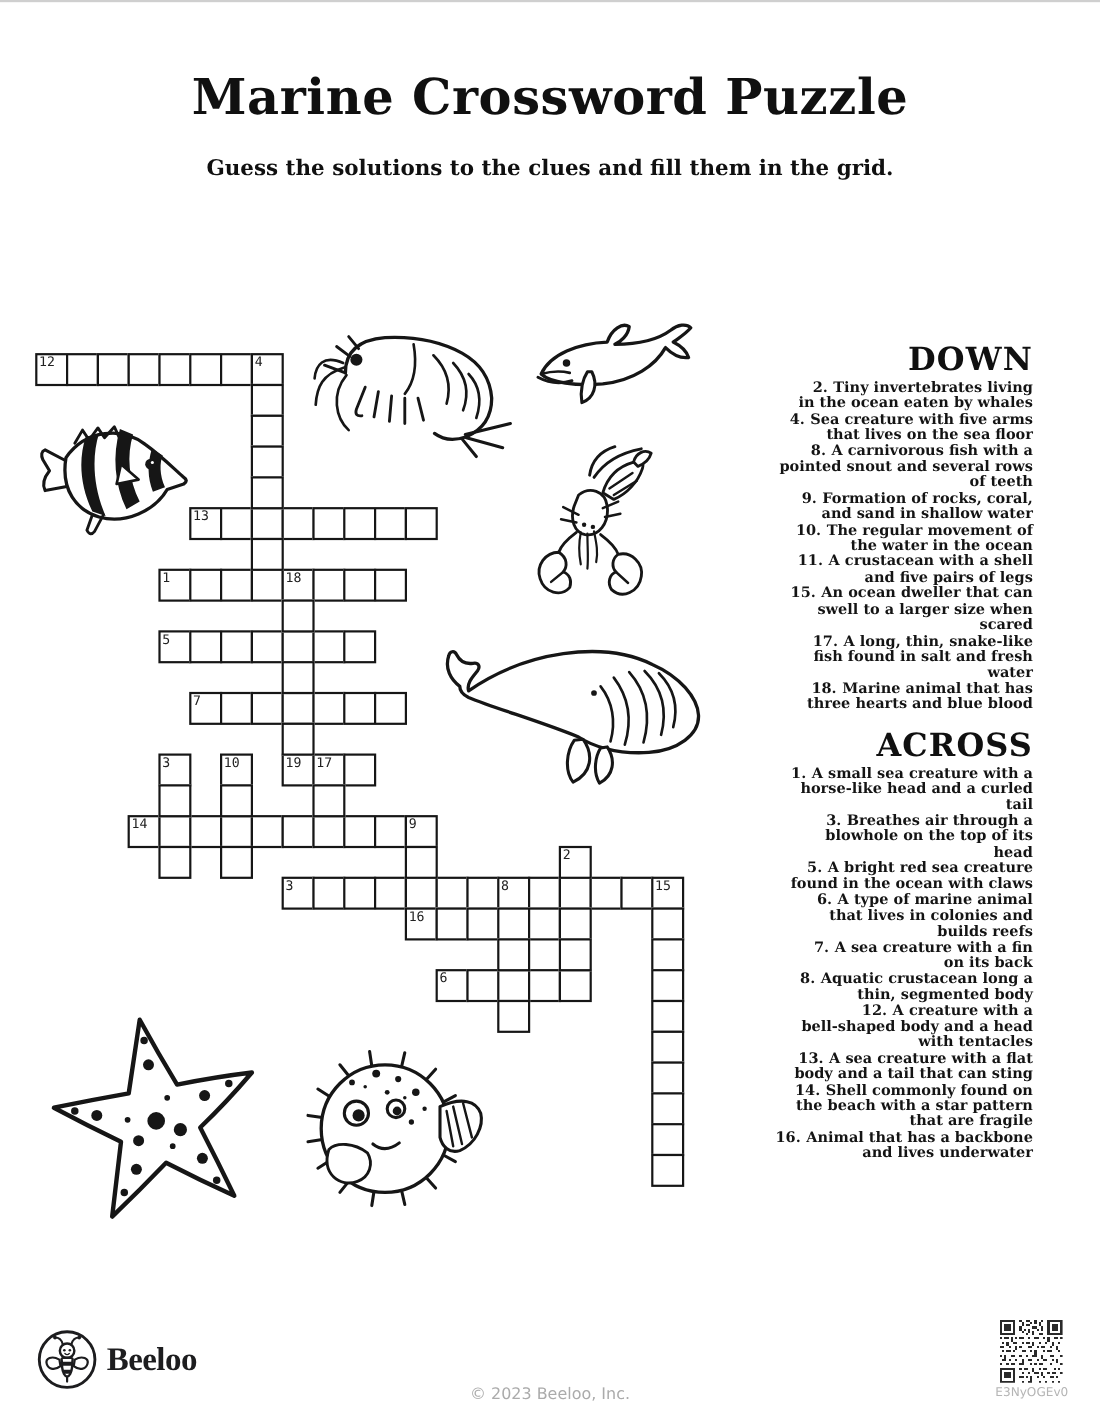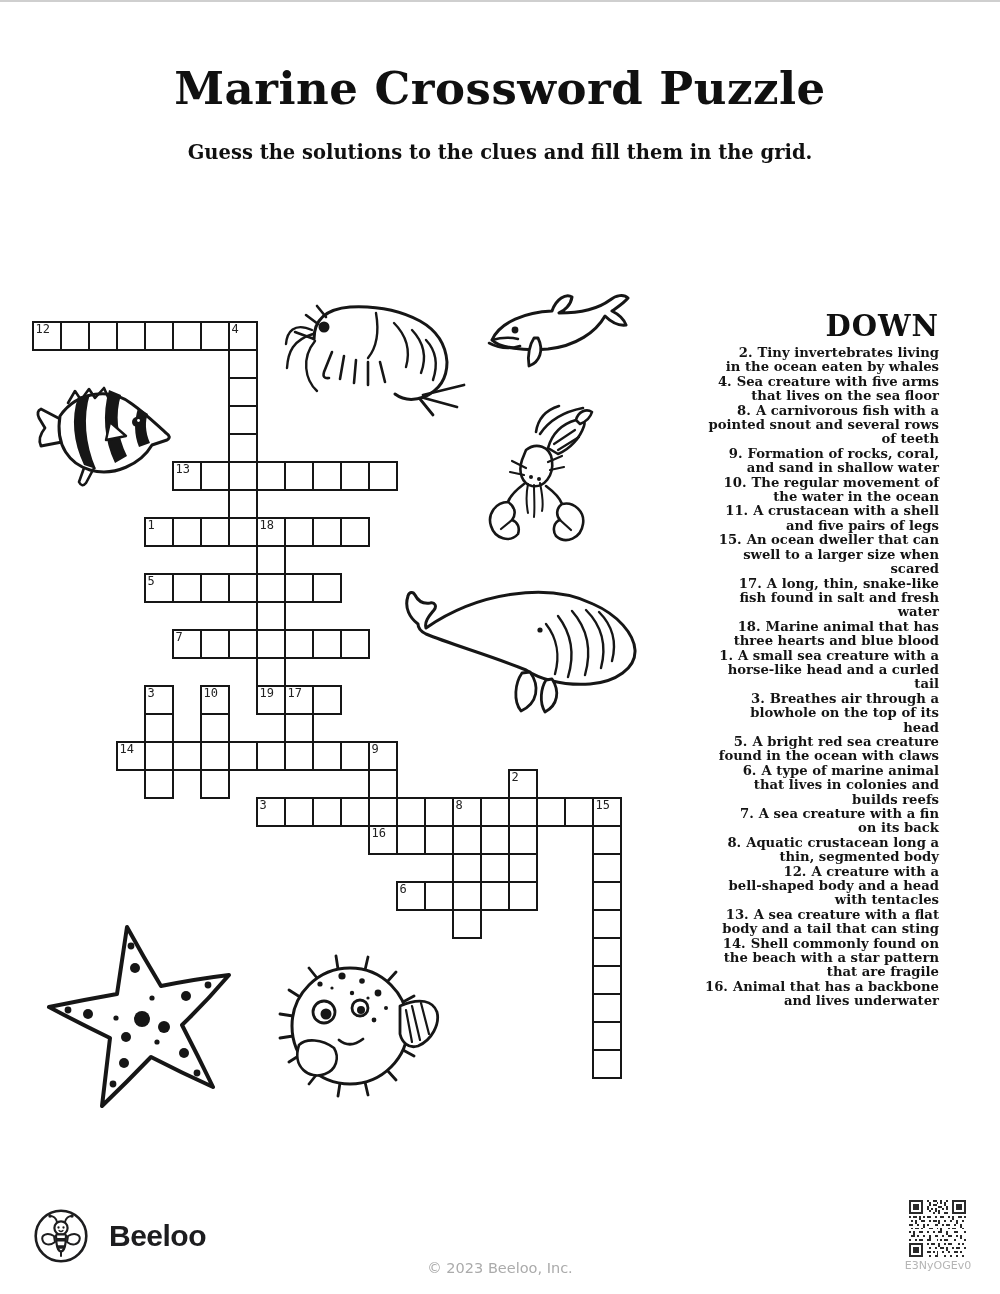--- a/index.html
+++ b/index.html
@@ -45,22 +45,22 @@
     padding-left:20px; text-indent:-20px; margin:0;
   }
   .cnum { margin-right:5px; }
   .ctext { white-space:pre-line;margin-top:44px; }
   
   .illu { position:absolute; }
   .illu path, .illu circle, .illu ellipse, .illu line { vector-effect:none; }
   
   #brand-logo { position:absolute; left:33px; top:1206px; }
   #brand-name {
-    position:absolute; left:109px; top:1217px;
-    font-family:Liberation Sans, sans-serif; font-weight:bold;
+    position:absolute; left:97px; top:1217px;
+    font-family:Liberation Serif, serif; font-weight:bold;
     font-size:30px; letter-spacing:-0.5px; color:#1d1d1f;
   }
   #copyright {
     position:absolute; left:0; top:1258px; width:1000px; text-align:center;
     font-family:"DejaVu Sans", sans-serif; font-size:14.5px; color:#ababab;
   }
   #qr-code { position:absolute; left:909px; top:1198px; }
   #qr-label {
     position:absolute; left:897px; top:1257px; width:82px; text-align:center;
     font-family:"DejaVu Sans", sans-serif; font-size:11px; color:#b5b5b5;
@@ -330,20 +330,21 @@
 and five pairs of legs</span></li>
         <li><span class="cnum">15.</span><span class="ctext">An ocean dweller that can
 swell to a larger size when
 scared</span></li>
         <li><span class="cnum">17.</span><span class="ctext">A long, thin, snake-like
 fish found in salt and fresh
 water</span></li>
         <li><span class="cnum">18.</span><span class="ctext">Marine animal that has
 three hearts and blue blood</span></li>
       </ol>
+    <h2 id="across-heading">ACROSS</h2>
     <ol id="across-list">
         <li><span class="cnum">1.</span><span class="ctext">A small sea creature with a
 horse-like head and a curled
 tail</span></li>
         <li><span class="cnum">3.</span><span class="ctext">Breathes air through a
 blowhole on the top of its
 head</span></li>
         <li><span class="cnum">5.</span><span class="ctext">A bright red sea creature
 found in the ocean with claws</span></li>
         <li><span class="cnum">6.</span><span class="ctext">A type of marine animal

